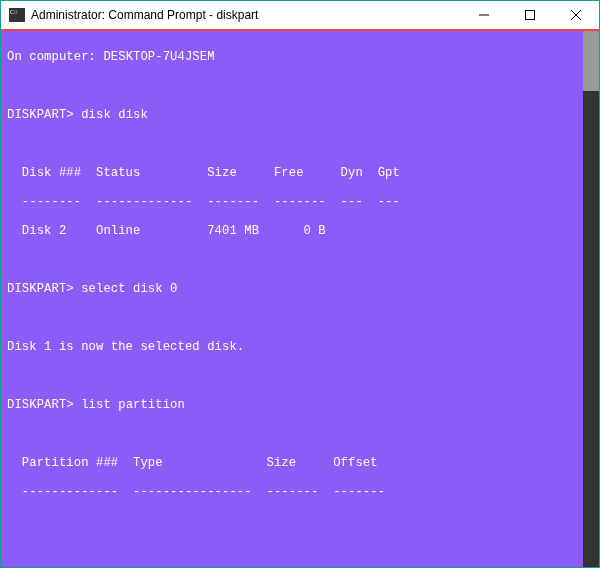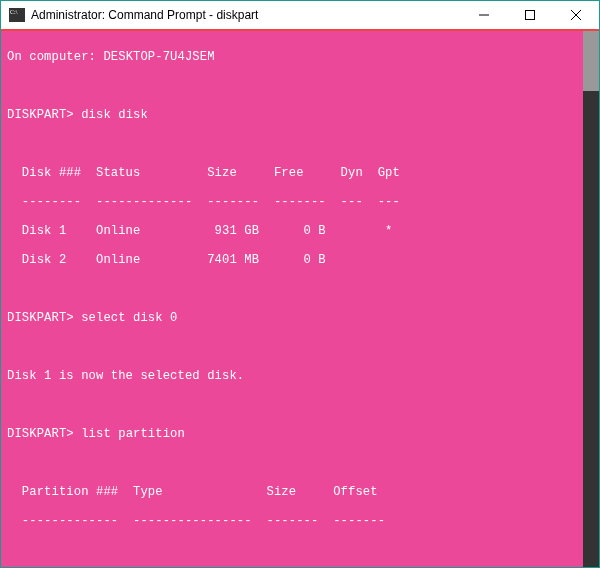--- a/index.html
+++ b/index.html
@@ -4,21 +4,21 @@
   <style>
     * { margin: 0; padding: 0; box-sizing: border-box; }
     body { width: 600px; height: 568px; background: #000; font-family: Consolas, "Courier New", monospace; overflow: hidden; border: 1px solid #1a9b8e; }
     .titlebar { height: 30px; background: #fff; display: flex; align-items: center; border-bottom: 2px solid #ef4444; }
     .titlebar .icon { width: 16px; height: 14px; margin-left: 8px; margin-right: 6px; background: #333; position: relative; }
     .titlebar .icon::before { content: "C:\\"; position: absolute; top: 1px; left: 1px; font-size: 6px; color: #fff; font-family: Consolas; }
     .titlebar .title { font-family: "Segoe UI", Arial, sans-serif; font-size: 12px; color: #000; flex: 1; }
     .titlebar .controls { display: flex; }
     .titlebar .ctrl { width: 46px; height: 30px; display: flex; align-items: center; justify-content: center; font-family: "Segoe UI", Arial, sans-serif; color: #000; }
     .titlebar .ctrl svg { display: block; }
-    .terminal { background: #ec4899; color: #fff; font-size: 12.2px; line-height: 14.5px; padding: 4px 6px; height: calc(568px - 30px); position: relative; white-space: pre; letter-spacing: 0.1px; }
+    .terminal { background: #8b5cf6; color: #fff; font-size: 12.2px; line-height: 14.5px; padding: 4px 6px; height: calc(568px - 30px); position: relative; white-space: pre; letter-spacing: 0.1px; }
     .scrollbar { position: absolute; right: 0; top: 0; width: 16px; height: 100%; background: #333; }
     .scrollbar .thumb { position: absolute; top: 0; left: 0; width: 16px; height: 60px; background: #999; }
     .row { white-space: pre; }
   </style>
 </head>
 <body>
 
 <div class="titlebar">
   <div class="icon"></div>
   <div class="title">Administrator: Command Prompt - diskpart</div>
@@ -42,21 +42,20 @@
   </div>
 </div>
 
 <div class="terminal">
 <div class="row"><span>On computer: </span><span>DESKTOP-7U4JSEM</span></div>
 <div class="row"> </div>
 <div class="row"><span>DISKPART&gt;</span><span> disk disk</span></div>
 <div class="row"> </div>
 <div class="row">  Disk ###  Status         Size     Free     Dyn  Gpt</div>
 <div class="row">  --------  -------------  -------  -------  ---  ---</div>
-<div class="row">  Disk 1    Online          931 GB      0 B        *</div>
 <div class="row">  Disk 2    Online         7401 MB      0 B</div>
 <div class="row"> </div>
 <div class="row"><span>DISKPART&gt;</span><span> select disk 0</span></div>
 <div class="row"> </div>
 <div class="row">Disk 1 is now the selected disk.</div>
 <div class="row"> </div>
 <div class="row"><span>DISKPART&gt;</span><span> list partition</span></div>
 <div class="row"> </div>
 <div class="row">  Partition ###  Type              Size     Offset</div>
 <div class="row">  -------------  ----------------  -------  -------</div>

